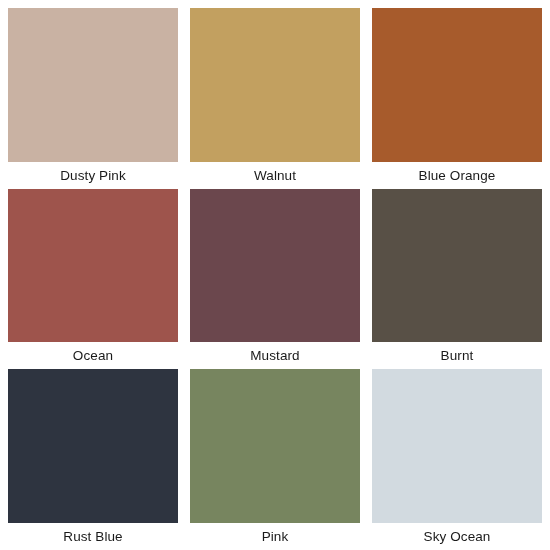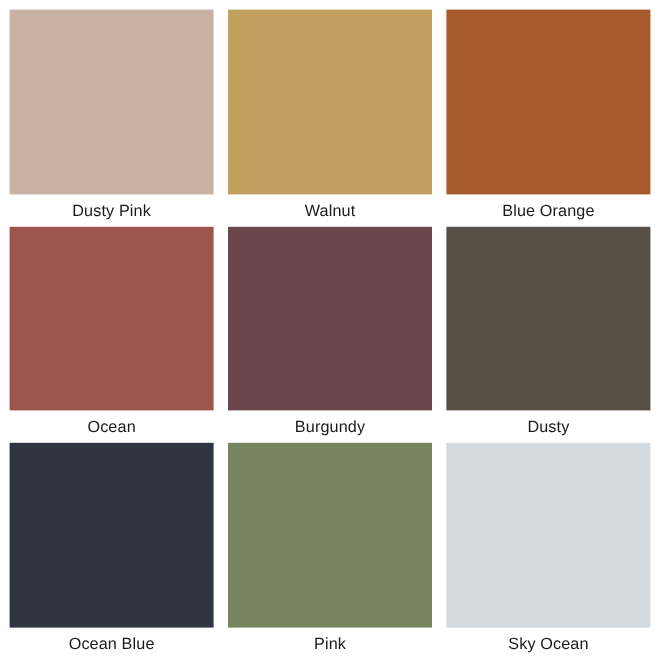--- a/index.html
+++ b/index.html
@@ -71,31 +71,31 @@
     <div class="swatch-label">Blue Orange</div>
   </div>
 
   <div class="swatch-cell">
     <div class="swatch-chip" style="background: rgb(158, 84, 76);"></div>
     <div class="swatch-label">Ocean</div>
   </div>
 
   <div class="swatch-cell">
     <div class="swatch-chip" style="background: rgb(107, 71, 77);"></div>
-    <div class="swatch-label">Burgundy</div>
+    <div class="swatch-label">Mustard</div>
   </div>
 
   <div class="swatch-cell">
     <div class="swatch-chip" style="background: rgb(88, 80, 70);"></div>
-    <div class="swatch-label">Dusty</div>
+    <div class="swatch-label">Burnt</div>
   </div>
 
   <div class="swatch-cell">
     <div class="swatch-chip" style="background: rgb(46, 52, 64);"></div>
-    <div class="swatch-label">Ocean Blue</div>
+    <div class="swatch-label">Rust Blue</div>
   </div>
 
   <div class="swatch-cell">
     <div class="swatch-chip" style="background: rgb(119, 133, 95);"></div>
     <div class="swatch-label">Pink</div>
   </div>
 
   <div class="swatch-cell">
     <div class="swatch-chip" style="background: rgb(210, 218, 224);"></div>
     <div class="swatch-label">Sky Ocean</div>

